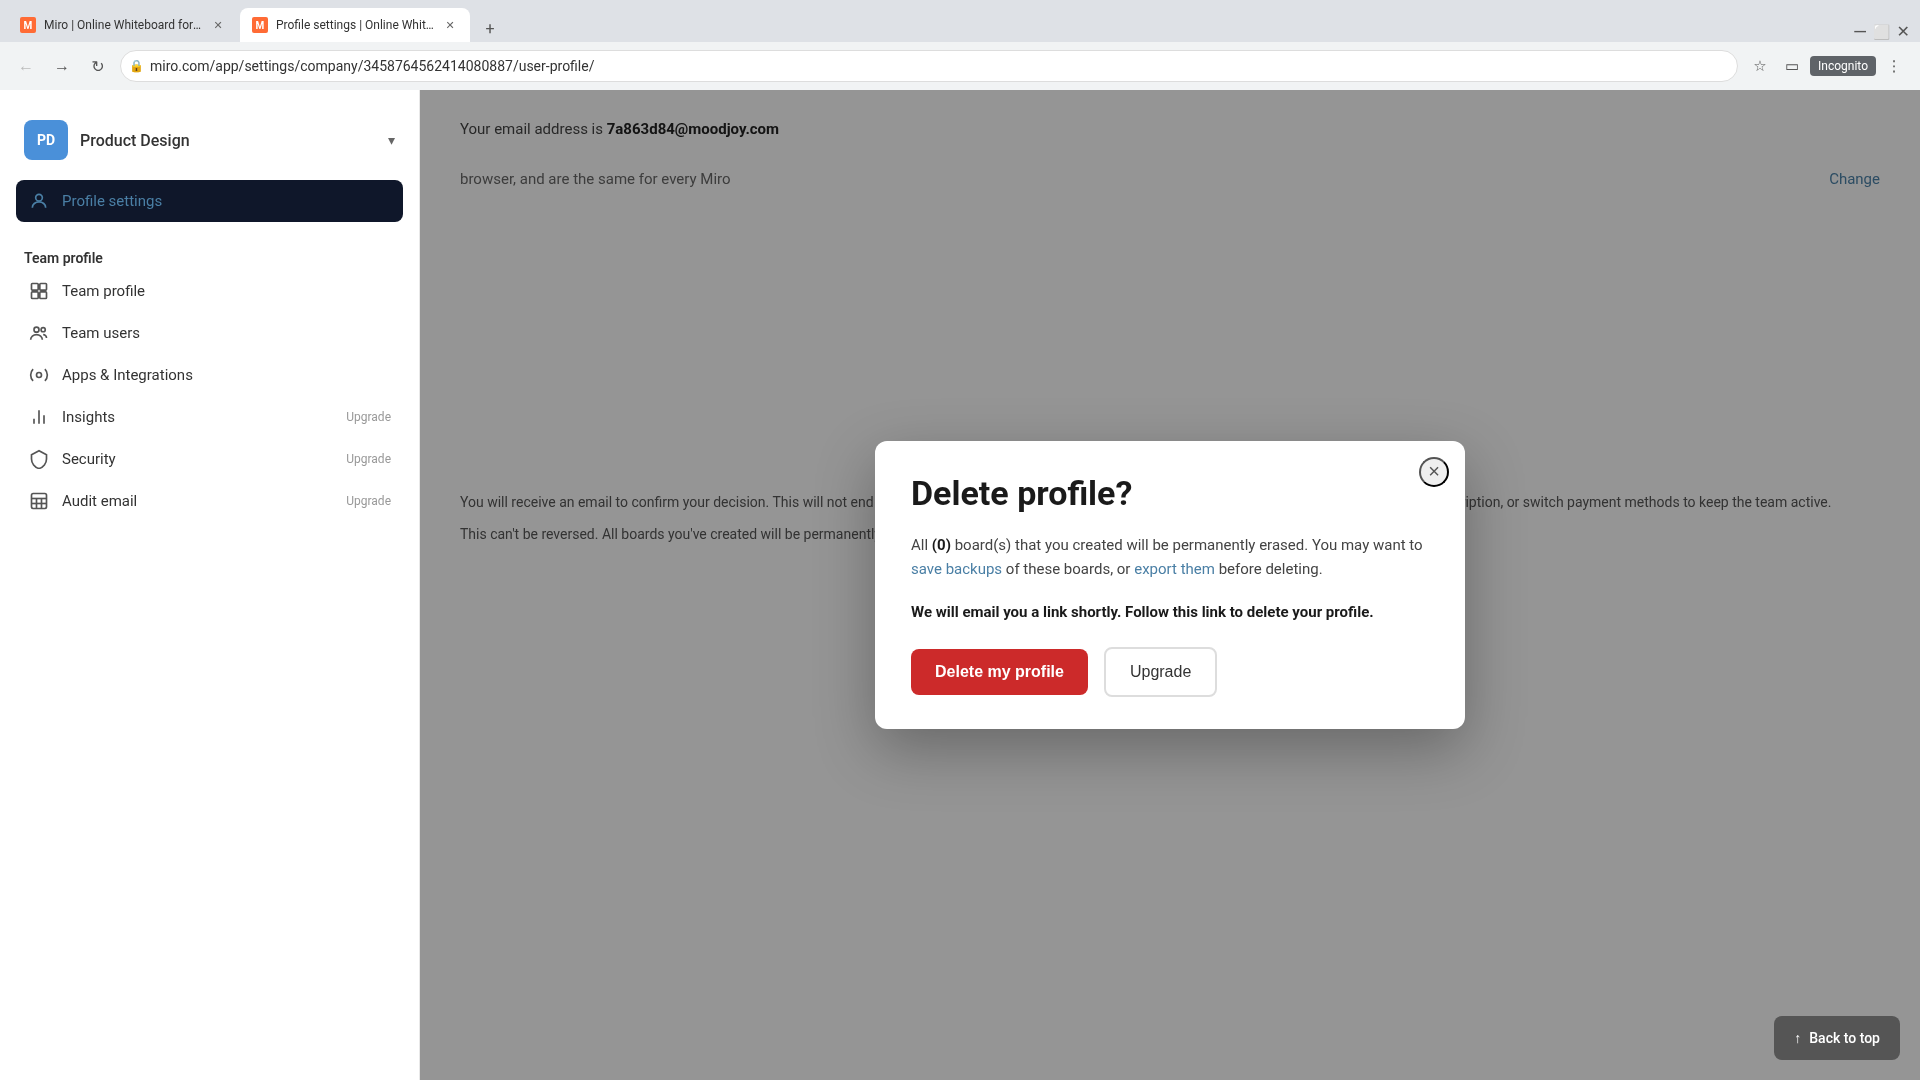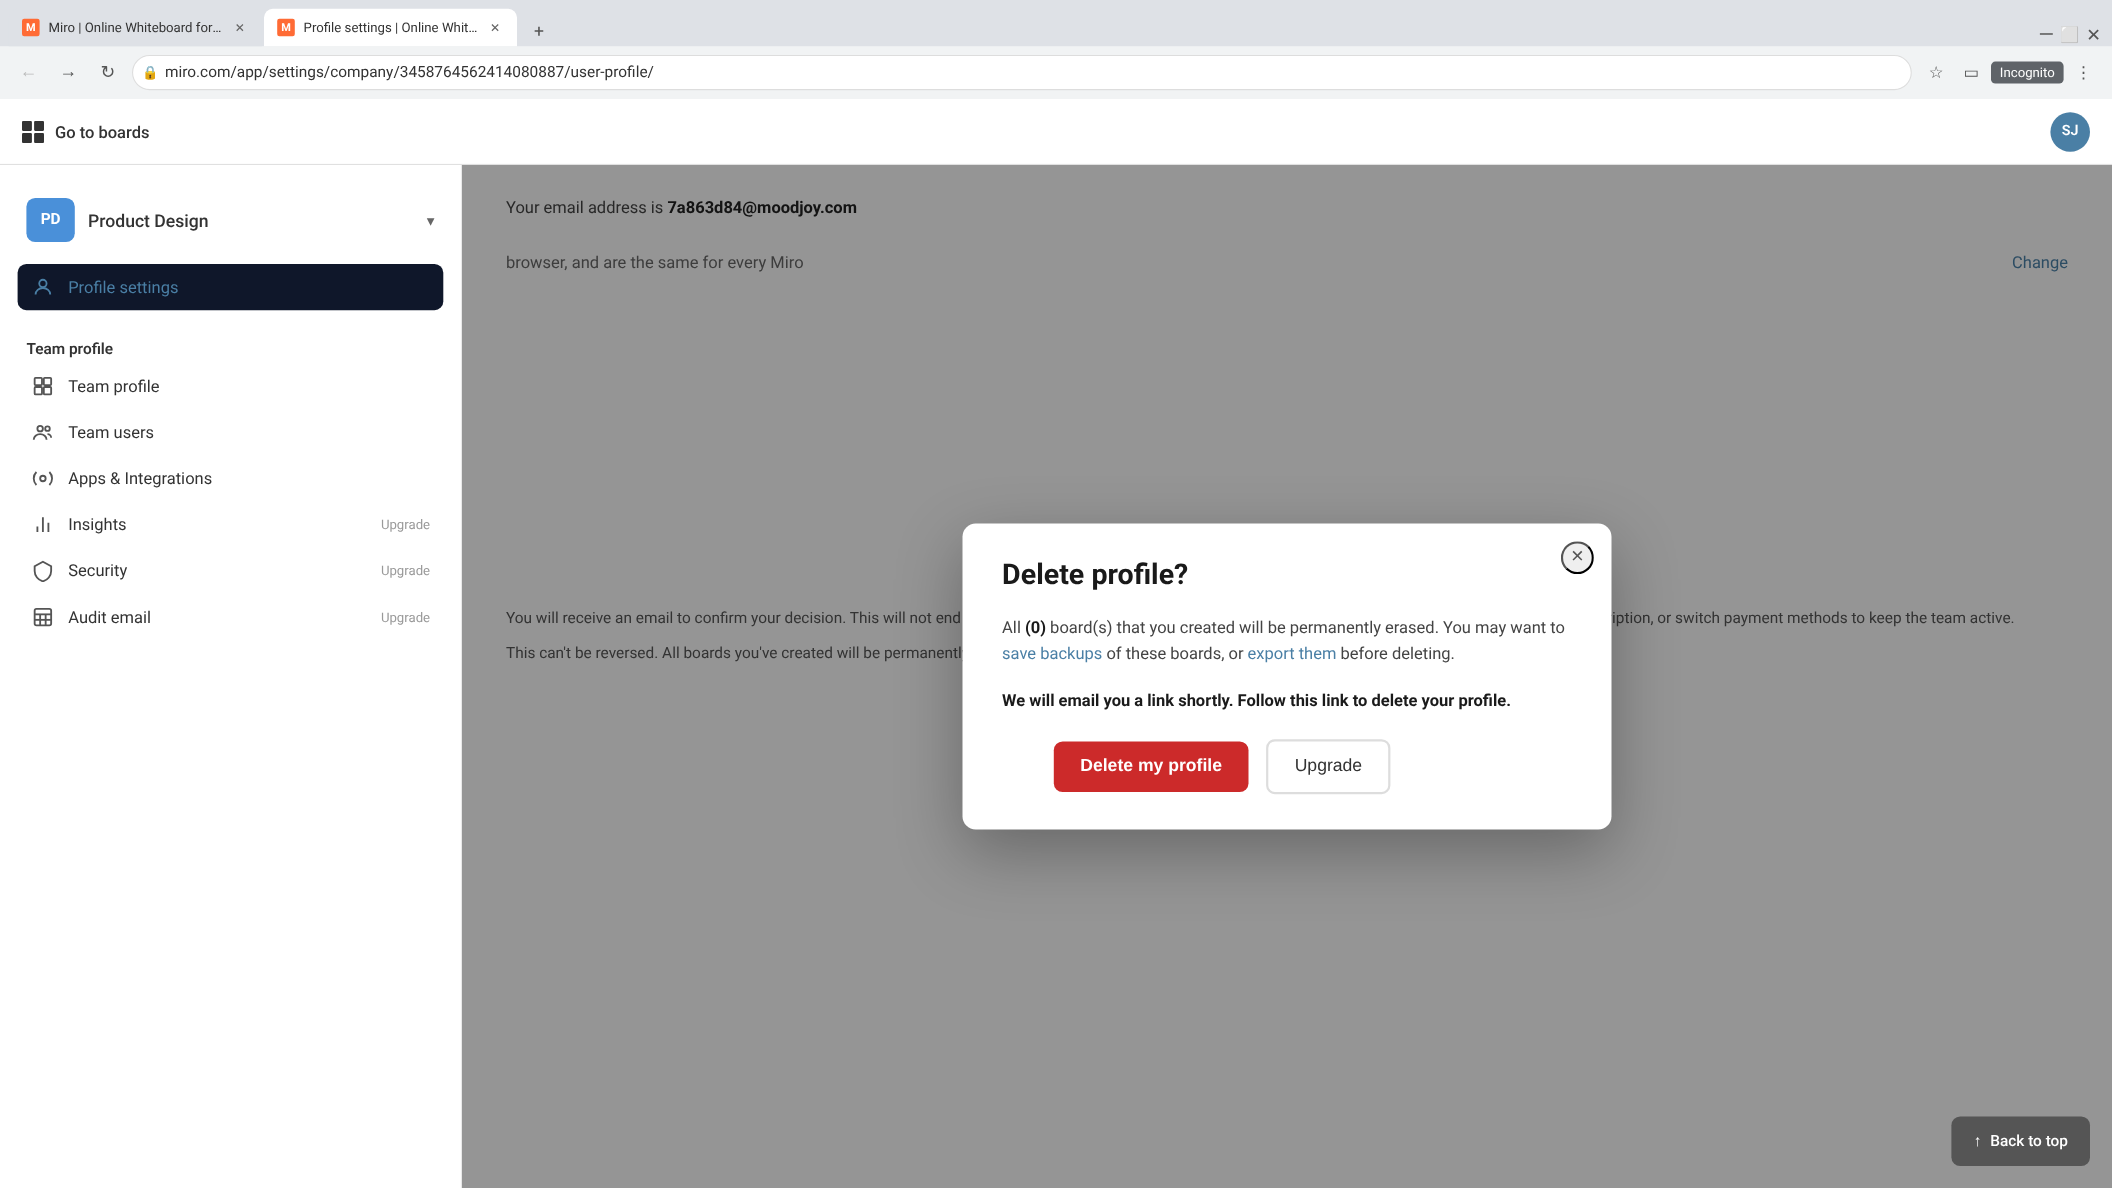--- a/index.html
+++ b/index.html
@@ -65,27 +65,27 @@
 
     .delete-section-text { font-size: 14px; color: #555; line-height: 1.6; margin-bottom: 10px; }
     .inline-link { color: #4a7fa5; text-decoration: none; cursor: pointer; }
 
     
     .overlay { position: absolute; top: 0; left: 0; right: 0; bottom: 0; background: rgba(0,0,0,0.4); z-index: 100; display: flex; align-items: center; justify-content: center; }
 
     
     .modal { background: #fff; border-radius: 12px; width: 590px; padding: 32px 36px; position: relative; box-shadow: 0 20px 60px rgba(0,0,0,0.3); }
     .modal-close { position: absolute; top: 16px; right: 16px; width: 30px; height: 30px; display: flex; align-items: center; justify-content: center; cursor: pointer; font-size: 20px; color: #555; border-radius: 50%; }
-    .modal-title { font-size: 26px; font-weight: 700; color: #1a1a1a; margin-bottom: 20px; }
+    .modal-title { font-size: 34px; font-weight: 700; color: #1a1a1a; margin-bottom: 20px; }
     .modal-body { font-size: 15px; color: #444; line-height: 1.6; margin-bottom: 20px; }
     .modal-body .highlight { font-weight: 700; color: #1a1a1a; }
     .modal-body .link { color: #4a7fa5; cursor: pointer; text-decoration: none; }
     .modal-emphasis { font-size: 15px; font-weight: 700; color: #1a1a1a; line-height: 1.5; margin-bottom: 24px; }
     .modal-actions { display: flex; align-items: center; gap: 16px; }
-    .btn-delete { background: #cc2a2a; color: #fff; border: none; border-radius: 8px; padding: 14px 24px; font-size: 16px; font-weight: 600; cursor: pointer; white-space: nowrap; margin-left: 47px; }
+    .btn-delete { background: #cc2a2a; color: #fff; border: none; border-radius: 8px; padding: 14px 24px; font-size: 16px; font-weight: 600; cursor: pointer; white-space: nowrap; }
     .btn-cancel { background: #fff; color: #333; border: 2px solid #ddd; border-radius: 8px; padding: 14px 24px; font-size: 16px; font-weight: 500; cursor: pointer; }
 
     
     .back-to-top { position: absolute; bottom: 20px; right: 20px; background: #555; color: #fff; border-radius: 8px; padding: 14px 20px; display: flex; align-items: center; gap: 8px; font-size: 14px; font-weight: 500; cursor: pointer; z-index: 200; }
   </style>
 </head>
 <body>
 
 <div class="browser-chrome">
 
@@ -125,32 +125,20 @@
       <div class="nav-action-btn">☆</div>
       <div class="nav-action-btn">▭</div>
       <div class="incognito-badge">Incognito</div>
       <div class="nav-action-btn">⋮</div>
     </div>
   </div>
 </div>
 
 <div class="app">
 
-  <div class="topbar">
-    <div class="topbar-logo">
-      <div class="topbar-grid-icon">
-        <div class="cell"></div>
-          <div class="cell"></div>
-          <div class="cell"></div>
-          <div class="cell"></div>
-      </div>
-      <span class="topbar-go-to-boards">Go to boards</span>
-    </div>
-    <div class="topbar-avatar">SJ</div>
-  </div>
 
   <div class="main-content">
 
     <div class="sidebar">
       <div class="workspace-selector">
         <div class="workspace-avatar">PD</div>
         <span class="workspace-name">Product Design</span>
         <span class="workspace-chevron">▾</span>
       </div>
 

